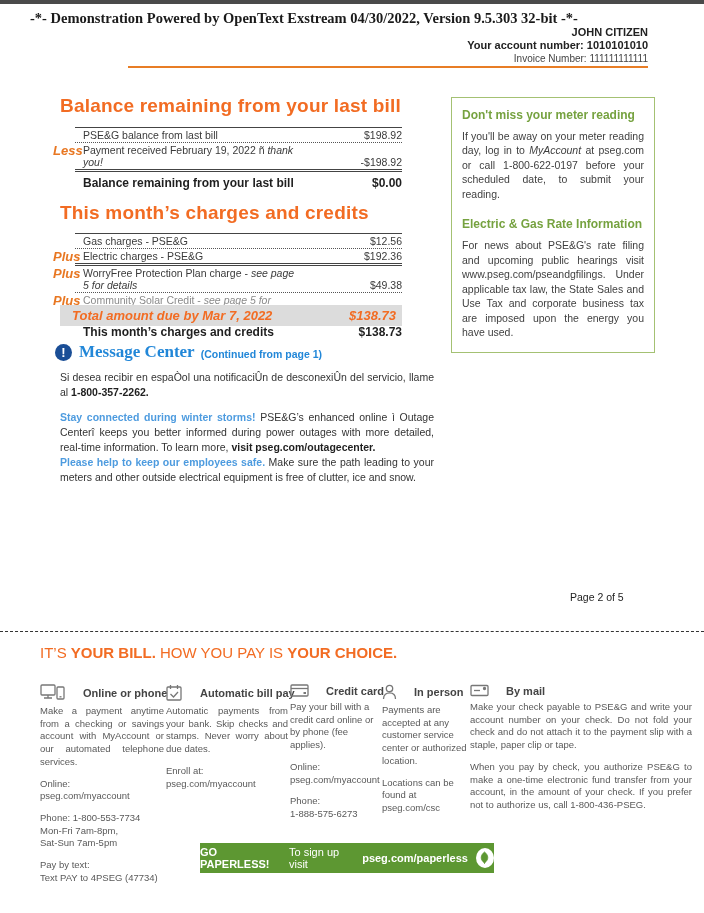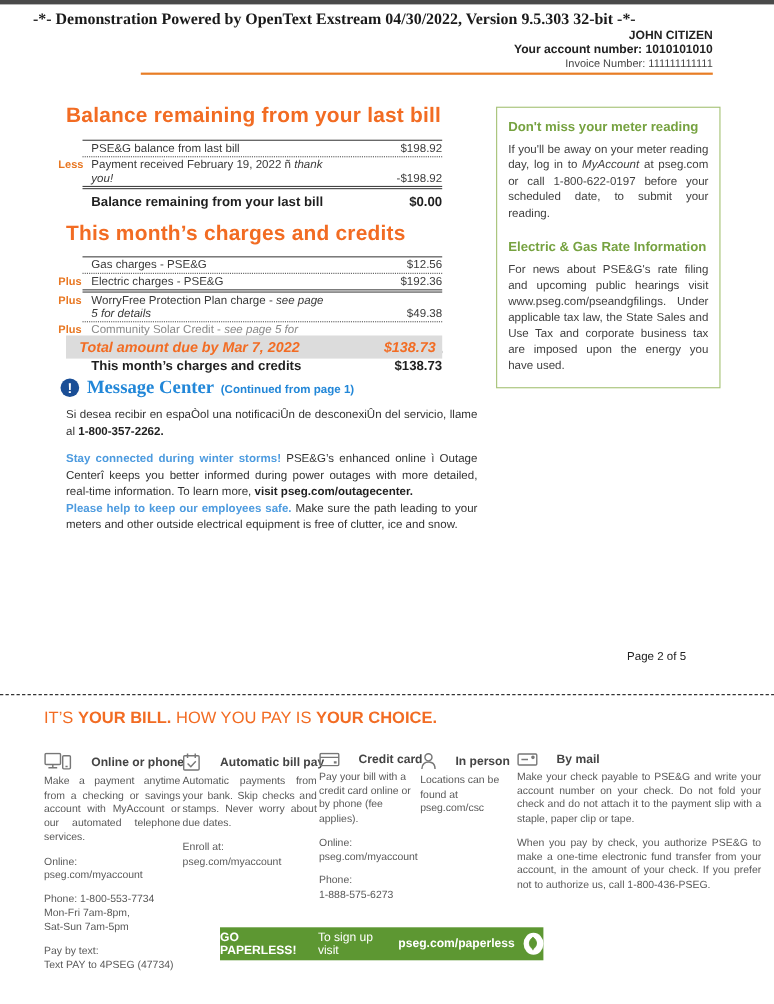--- a/index.html
+++ b/index.html
@@ -27,21 +27,21 @@
   .btable { position:absolute; left:75px; width:327px; border-top:1px solid #444; font-size:10.5px; }
   .bt-balance { top:127px; }
   .bt-charges { top:233px; }
   .brow { position:relative; display:flex; justify-content:space-between; align-items:flex-end;
           padding:1px 0 1px 8px; line-height:12px; min-height:14px;gap:40px; }
   .brow .lbl i { font-style:italic; }
   .brow .amt { min-width:64px; text-align:right; white-space:nowrap; }
   .dotted { border-bottom:1px dotted #555; }
   .dbl    { border-bottom:3px double #444; }
   .solid2 { border-bottom:2px solid #333; }
-  .prefix { position:absolute; left:-22px; top:2px; font-size:10px; font-weight:bold; color:#E87722; }
+  .prefix { position:absolute; left:-22px; top:2px; font-size:13px; font-style:italic; font-weight:bold; color:#E87722; }
   .muted .lbl { color:#8a8a8a; }
   .muted .amt { color:#6e6e6e; }
   .trow { display:flex; justify-content:space-between; font-weight:bold; font-size:12px; color:#1f1f1f;
           padding:4px 0 3px 8px; }
   .trow .amt { min-width:64px; text-align:right; }
 
   .due-band { position:absolute; left:60px; top:305px; width:342px; height:21px; background:#DCDCDC;
               display:flex; justify-content:space-between; align-items:center; padding:0 6px 0 12px;
               color:#F26C23; font-weight:bold; font-size:13px;font-style:italic; }
 
@@ -234,20 +234,21 @@
     <div class="fcol c4">
       <div class="fhead">
         <svg class="icon-svg" width="15" height="16" viewBox="0 0 15 16">
             <g fill="none" stroke="#777" stroke-width="1.3">
               <circle cx="7.5" cy="4.5" r="3.2"></circle>
               <path d="M1.5 15 c0 -4.5 3 -6.2 6 -6.2 c3 0 6 1.7 6 6.2"></path>
             </g>
           </svg>
         <span class="ftitle">In person</span>
       </div>
+      <div class="fp">Payments are accepted at any customer service center or authorized location.</div>
       <div class="fp">Locations can be found at
 pseg.com/csc</div>
 
     </div>
     <div class="fcol c5">
       <div class="fhead">
         <svg class="icon-svg" width="19" height="13" viewBox="0 0 19 13">
             <g fill="none" stroke="#777" stroke-width="1.3">
               <rect x="1" y="1.5" width="17" height="10" rx="1"></rect>
               <path d="M4 6.5 h6"></path>

